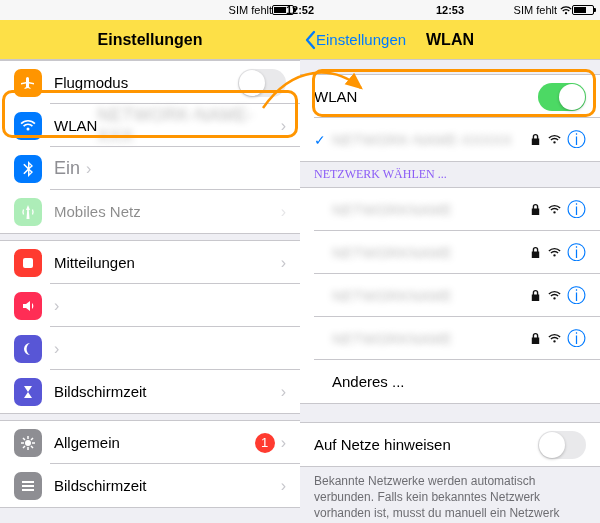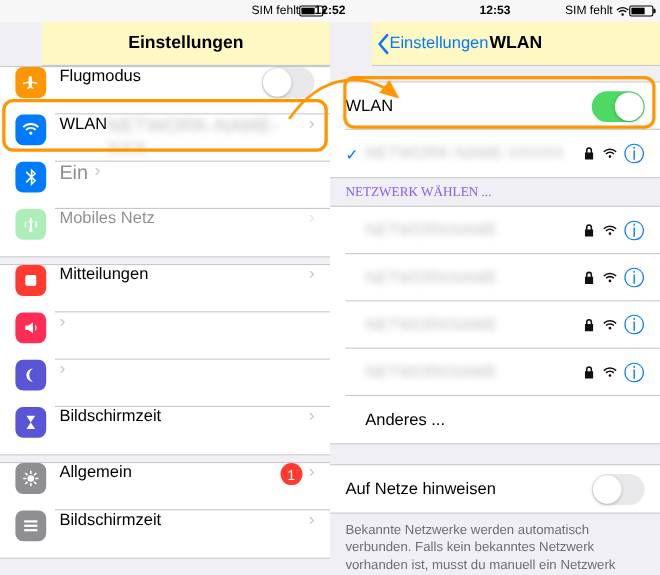--- a/index.html
+++ b/index.html
@@ -3,27 +3,27 @@
 <meta charset="utf-8">
 <style>
   * { box-sizing: border-box; margin: 0; padding: 0; }
   body { font-family: -apple-system, "Helvetica Neue", Helvetica, Arial, sans-serif; background: #fff; width: 600px; height: 523px; display: flex; position: relative; }
   .phone { width: 300px; height: 523px; background: #efeff4; display: flex; flex-direction: column; overflow: hidden; }
   .statusbar { height: 20px; display: flex; align-items: center; justify-content: flex-end; padding: 0 6px; background: #f7f7f7; font-size: 11px; font-weight: 500; }
   .statusbar .left { display: flex; align-items: center; gap: 3px; }
   .statusbar .center { position: absolute; left: 50%; transform: translateX(-50%); font-weight: 600; }
   .phone2 .statusbar .center { left: calc(50% + 150px); }
   .statusbar .right { display: flex; align-items: center; }
-  .navbar { height: 40px; background: #fef9c3; border-bottom: 1px solid #c8c7cc; display: flex; align-items: center; position: relative; margin-left: 38px; }
+  .navbar { height: 40px; background: #fde047; border-bottom: 1px solid #c8c7cc; display: flex; align-items: center; position: relative; }
   .nav-title { position: absolute; left: 0; right: 0; text-align: center; font-size: 16px; font-weight: 600; }
   .nav-back { display: flex; align-items: center; color: #007aff; font-size: 15px; padding-left: 4px; z-index: 1; }
   .content { flex: 1; overflow-y: auto; background: #efeff4; }
   .section { background: #fff; border-top: 1px solid #c8c7cc; border-bottom: 1px solid #c8c7cc; }
   .section + .section { margin-top: 6px; }
-  .row { display: flex; height: 43px; padding: 0 14px; position: relative; }
+  .row { display: flex; align-items: center; height: 43px; padding: 0 14px; position: relative; }
   .row::after { content: ""; position: absolute; bottom: 0; left: 50px; right: 0; height: 1px; background: #c8c7cc; }
   .section .row:last-child::after { display: none; }
   .iconbox { width: 28px; height: 28px; border-radius: 7px; display: flex; align-items: center; justify-content: center; margin-right: 12px; flex:0 0 28px; }
   .label { font-size: 15px; flex: 1; color: #000; }
   .detail { font-size: 18px; color: #8e8e93; margin-right: 6px; }
   .blurred { color: transparent; text-shadow: 0 0 7px #bbb; user-select: none; }
   .chevron { color: #c7c7cc; font-size: 16px; }
   .badge { background: #ff3b30; color: #fff; border-radius: 10px; min-width: 20px; height: 20px; display: flex; align-items: center; justify-content: center; font-size: 13px; font-weight: 500; margin-right: 6px; }
   .toggle { width: 48px; height: 28px; border-radius: 14px; position: relative; }
   .toggle.off { background: #e9e9eb; }

